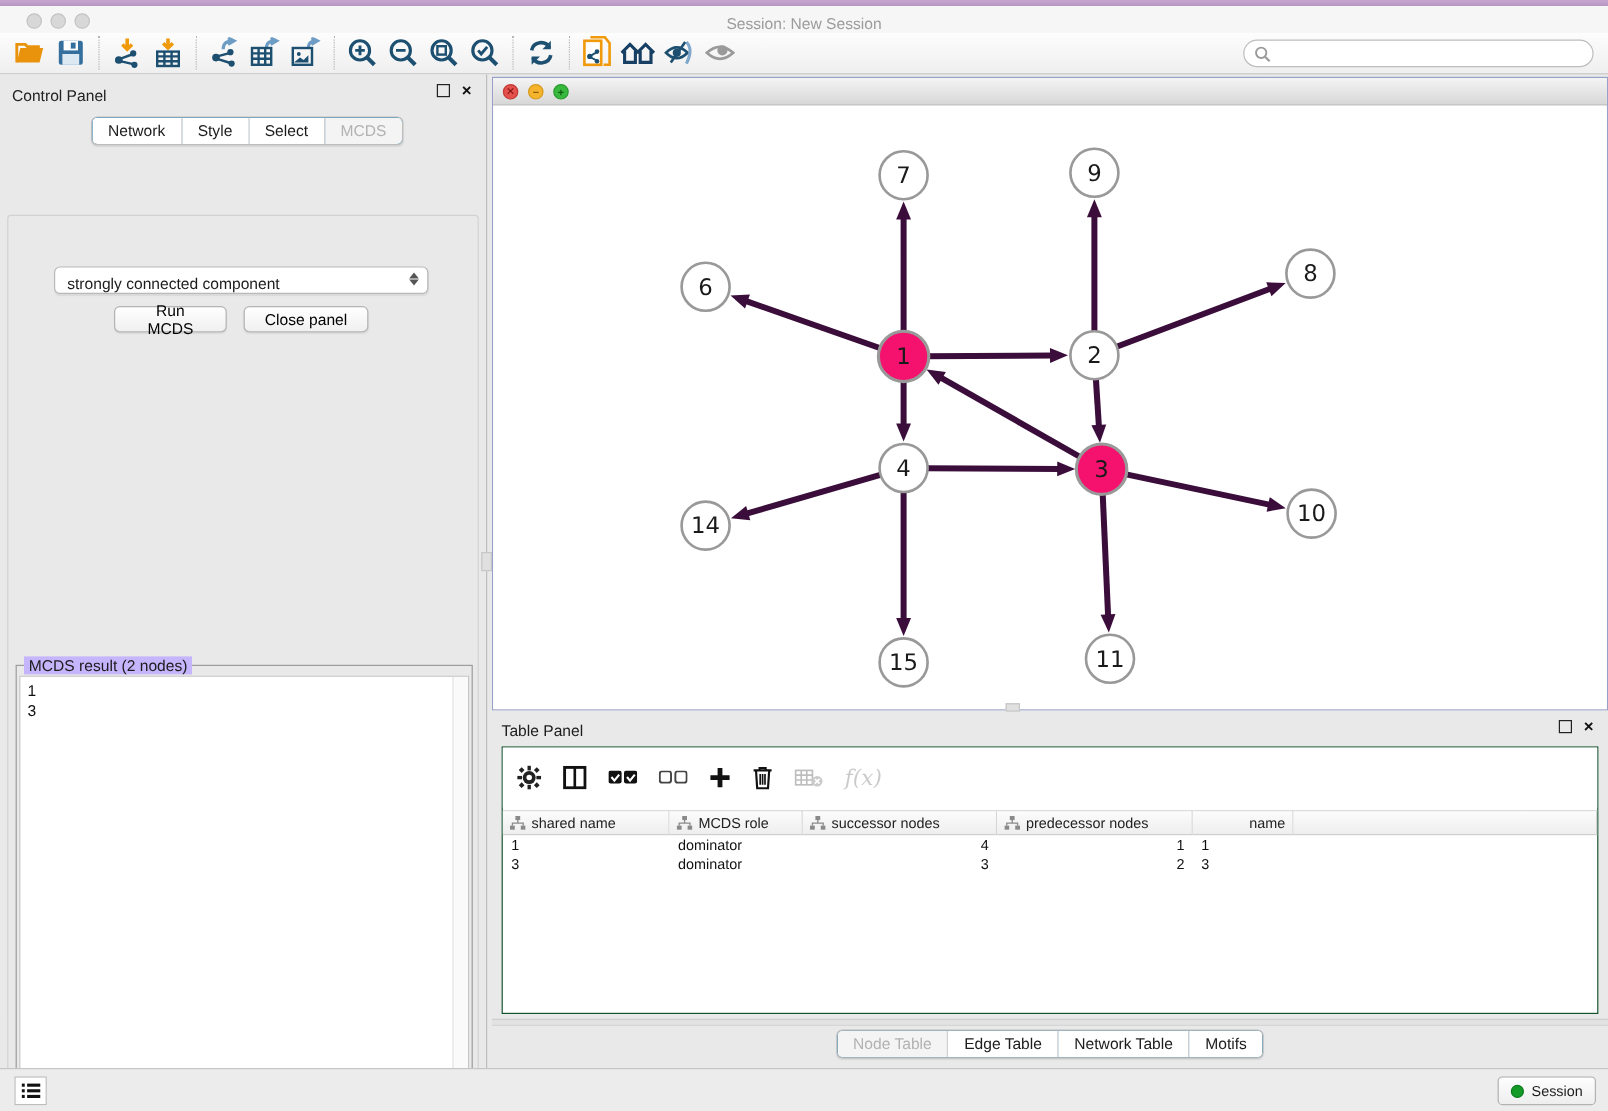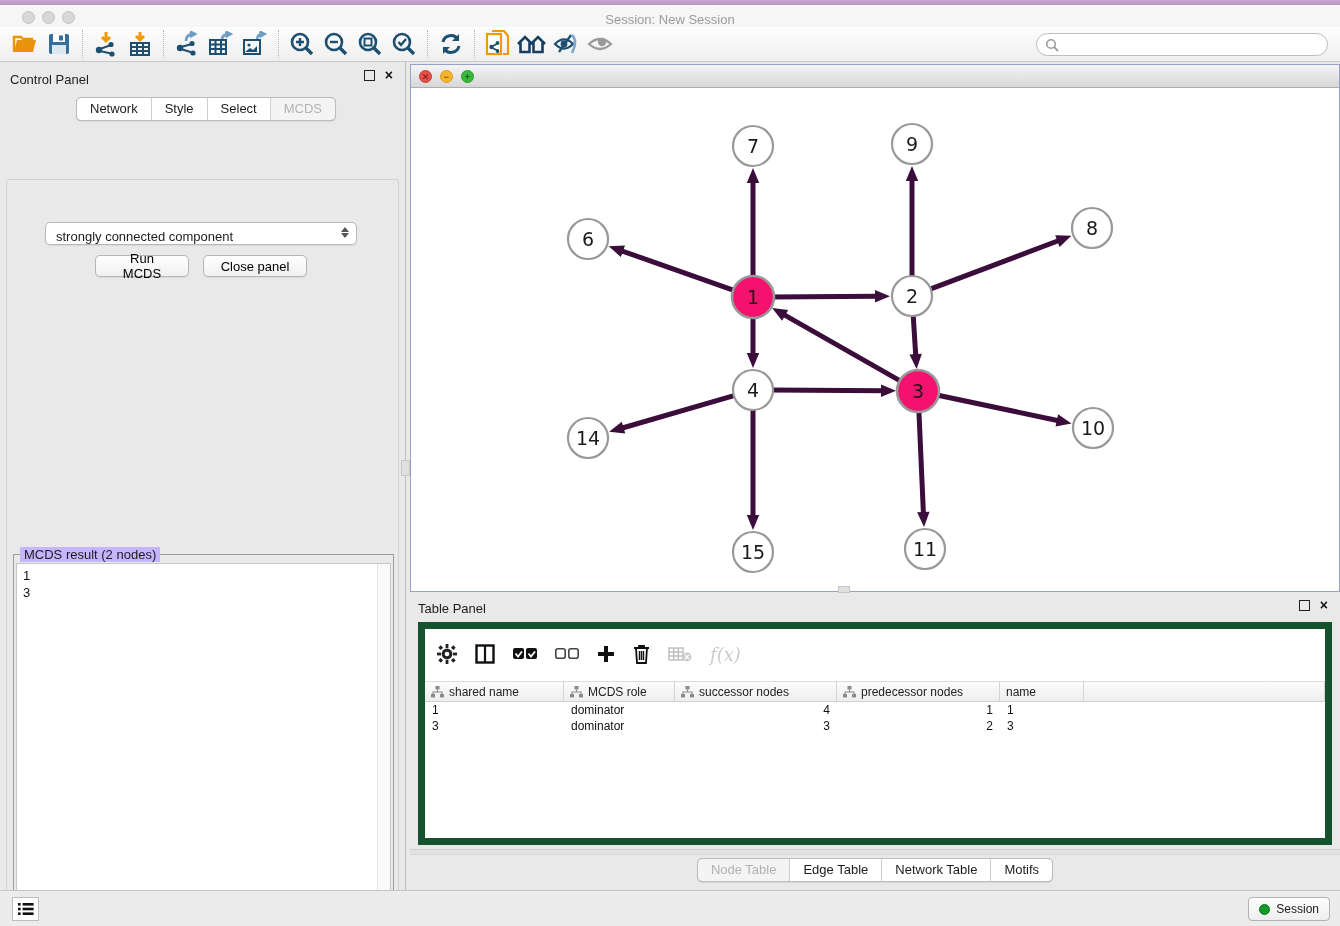--- a/index.html
+++ b/index.html
@@ -53,26 +53,26 @@
   .net-titlebar { position:absolute; left:0; top:0; width:100%; height:23px; background:linear-gradient(#f4f4f4,#d7d7d7); border-bottom:1px solid #adadad; }
   .net-title { position:absolute; left:0; right:0; top:4px; text-align:center; font-size:13px; color:#2a2a2a; }
   .frame-light { position:absolute; top:5px; width:13px; height:13px; border-radius:50%; display:flex; align-items:center; justify-content:center; font-size:9px; font-weight:900; }
   .fl-red { left:8px; background:#e4504b; border:1px solid #c23b36; color:#7d120f; }
   .fl-yellow { left:29px; background:#f6b42d; border:1px solid #d89a1c; color:#8a5c00; }
   .fl-green { left:50px; background:#39b83e; border:1px solid #2a9b2f; color:#0e5c12; }
   .net-canvas { position:absolute; left:0; top:23px; width:928px; height:503px; background:#fff; }
 
   
   .table-panel { position:absolute; left:410px; top:596px; width:930px; height:294px; background:#e9e9e9; }
-  .tp-white { position:absolute; left:8px; top:26px; width:914px; height:223px; background:#fff; border:7px solid #14532d; }
+  .tp-white { position:absolute; left:8px; top:26px; width:914px; height:223px; background:#fff; border:1px solid #14532d; }
   .tp-toolbar { position:absolute; left:0; top:0; width:100%; height:50px; background:#fff; display:flex; align-items:center; padding-left:12px; gap:18px; }
   .tp-grid { position:absolute; left:0; top:52px; width:100%; }
   .tp-header { display:grid; grid-template-columns:139px 111px 162px 163px 84px 1fr; height:21px; }
   .tp-header .th { background:linear-gradient(#fcfcfc,#eeeeee); border-right:1px solid #d4d4d4; border-top:1px solid #dcdcdc; border-bottom:1px solid #cfcfcf; display:flex; align-items:center; gap:5px; padding:0 6px; font-size:12px; color:#222; }
-  .tp-header .th.center { justify-content:flex-start; }
+  .tp-header .th.center { justify-content:flex-end; }
   .tp-row { display:grid; grid-template-columns:139px 111px 162px 163px 84px 1fr; height:16px; }
   .tp-row .td { font-size:12px; padding:0 7px; display:flex; align-items:center; color:#111; }
   .td.right { justify-content:flex-end; }
   .tab-strip { position:absolute; left:0; right:0; top:262px; display:flex; justify-content:center; }
   .gray-gap { position:absolute; left:0; right:0; top:253px; height:6px; background:#e2e2e2; border-top:1px solid #cfcfcf; border-bottom:1px solid #d6d6d6; }
 
   
   .statusbar { position:absolute; left:0; top:890px; width:1340px; height:36px; background:#ececec; border-top:1px solid #c6c6c6; }
   .list-btn { position:absolute; left:12px; top:6px; width:27px; height:24px; background:#fff; border:1px solid #bdbdbd; display:flex; align-items:center; justify-content:center; }
   .memory-btn { position:absolute; right:10px; top:6px; height:24px; border:1px solid #b2b2b2; border-radius:4px; background:linear-gradient(#fefefe,#eeeeee); display:flex; align-items:center; gap:6px; padding:0 10px; font-size:12px; }

